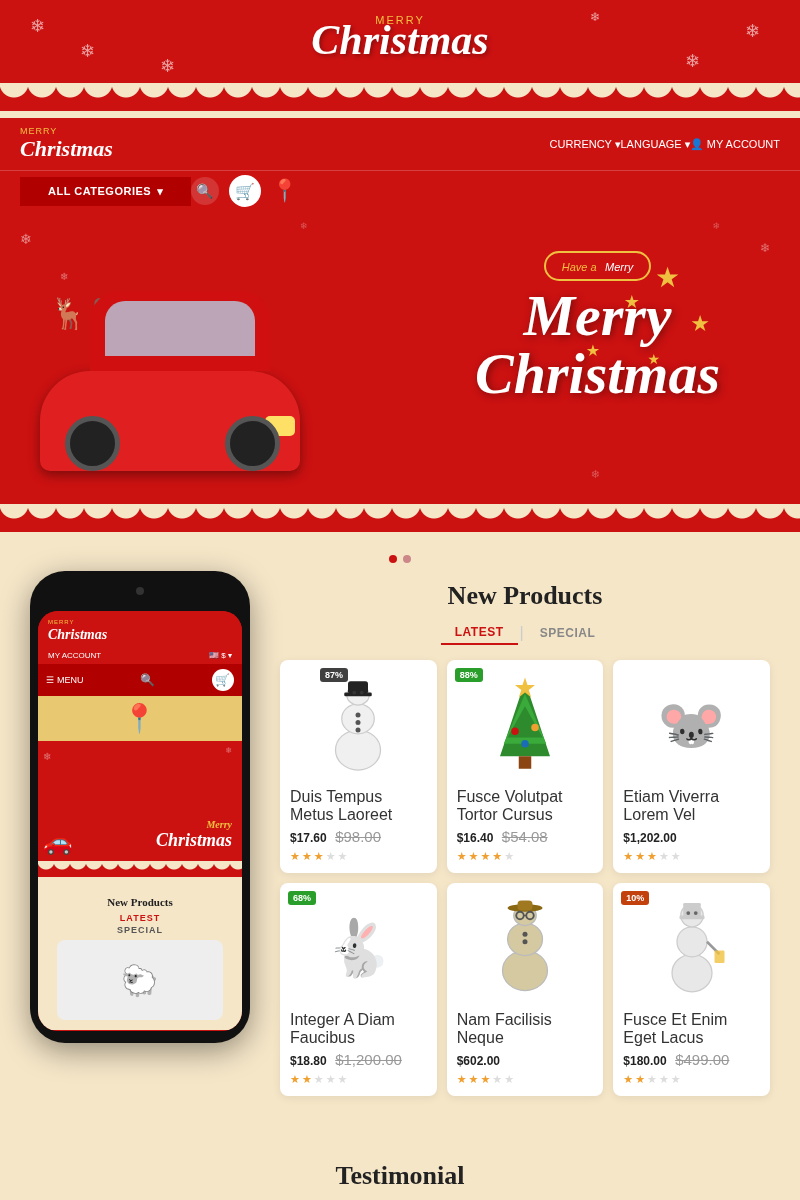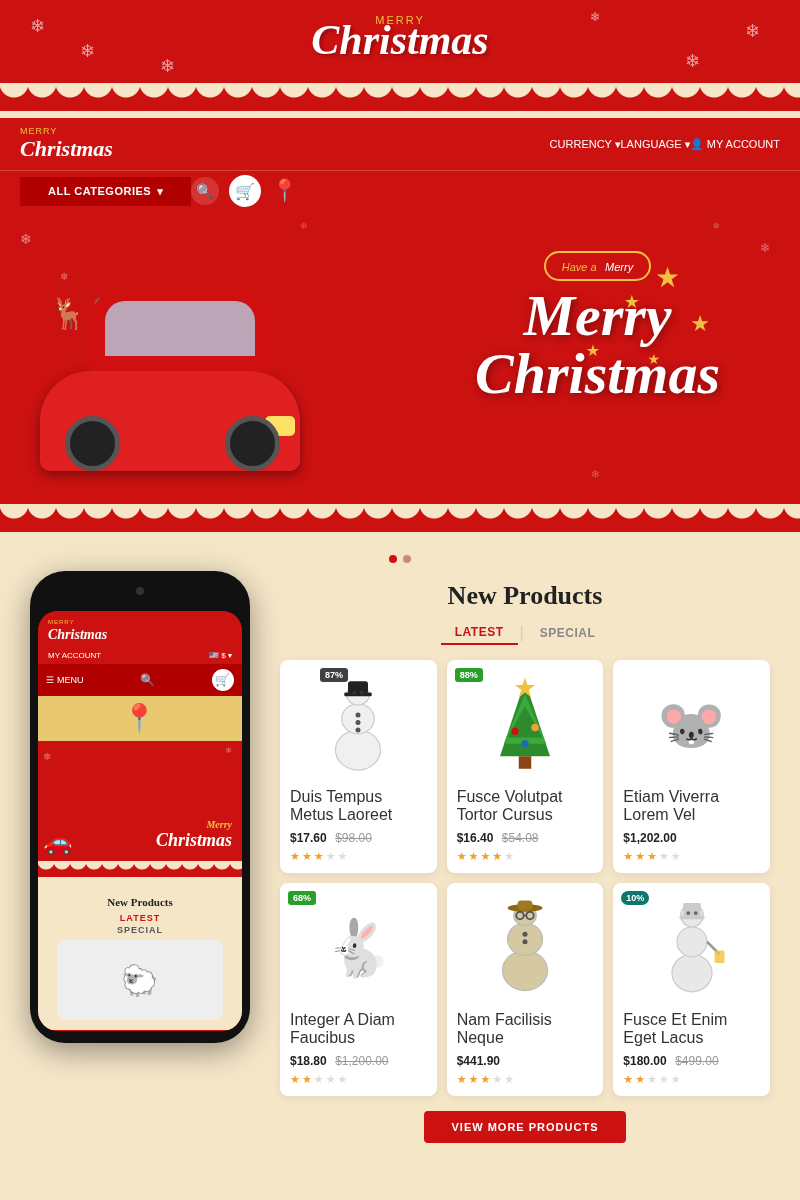--- a/index.html
+++ b/index.html
@@ -503,21 +503,21 @@
       top: 8px;
       left: 8px;
       background: #f0a030;
       color: #fff;
       font-size: 9px;
       font-weight: bold;
       padding: 2px 5px;
       border-radius: 3px;
     }
     .product-badge.green { background: #2a9e2a; }
-    .product-badge.blue { background: #0f766e; border-radius: 7px; }
+    .product-badge.blue { background: #c2410c; }
     .product-badge.orange { background: #404040; margin-left: 32px; }
     .product-img {
       width: 100%;
       height: 110px;
       display: flex;
       align-items: center;
       justify-content: center;
       font-size: 60px;
       margin-bottom: 8px;
     }
@@ -529,21 +529,21 @@
       color: #333;
       margin-bottom: 4px;
       font-weight: 500;
     }
     .product-price {
       font-size: 12px;
       font-weight: bold;
       color: #222;
     }
     .product-price-old {
-      font-size: 12px;
+      font-size: 15px;
       color: #999;
       text-decoration: line-through;
       margin-left: 4px;
     }
     .product-stars {
       display: flex;
       gap: 2px;
       margin-top: 4px;
     }
     .star-filled { color: #f0a030; font-size: 11px; }
@@ -882,21 +882,21 @@
               <circle cx="26" cy="14" r="3" fill="none" stroke="#555" stroke-width="1.5"></circle>
               <circle cx="34" cy="14" r="3" fill="none" stroke="#555" stroke-width="1.5"></circle>
               <line x1="29" y1="14" x2="31" y2="14" stroke="#555" stroke-width="1"></line>
 
               <circle cx="30" cy="29" r="2" fill="#555"></circle>
               <circle cx="30" cy="35" r="2" fill="#555"></circle>
             </svg>
           </div>
           <div class="product-name">Nam Facilisis Neque</div>
           <div>
-            <span class="product-price">$441.90</span>
+            <span class="product-price">$602.00</span>
           </div>
           <div class="product-stars">
             <span class="star-filled">★</span>
             <span class="star-filled">★</span>
             <span class="star-filled">★</span>
             <span class="star-empty">★</span>
             <span class="star-empty">★</span>
           </div>
         </div>
 
@@ -927,23 +927,20 @@
           <div class="product-stars">
             <span class="star-filled">★</span>
             <span class="star-filled">★</span>
             <span class="star-empty">★</span>
             <span class="star-empty">★</span>
             <span class="star-empty">★</span>
           </div>
         </div>
       </div>
 
-      <div class="view-more-wrap">
-        <button class="view-more-btn">VIEW MORE PRODUCTS</button>
-      </div>
     </div>
   </div>
 
   <div class="testimonial-section">
     <div class="testimonial-title">Testimonial</div>
 
   </div>
 
 </div>
 

